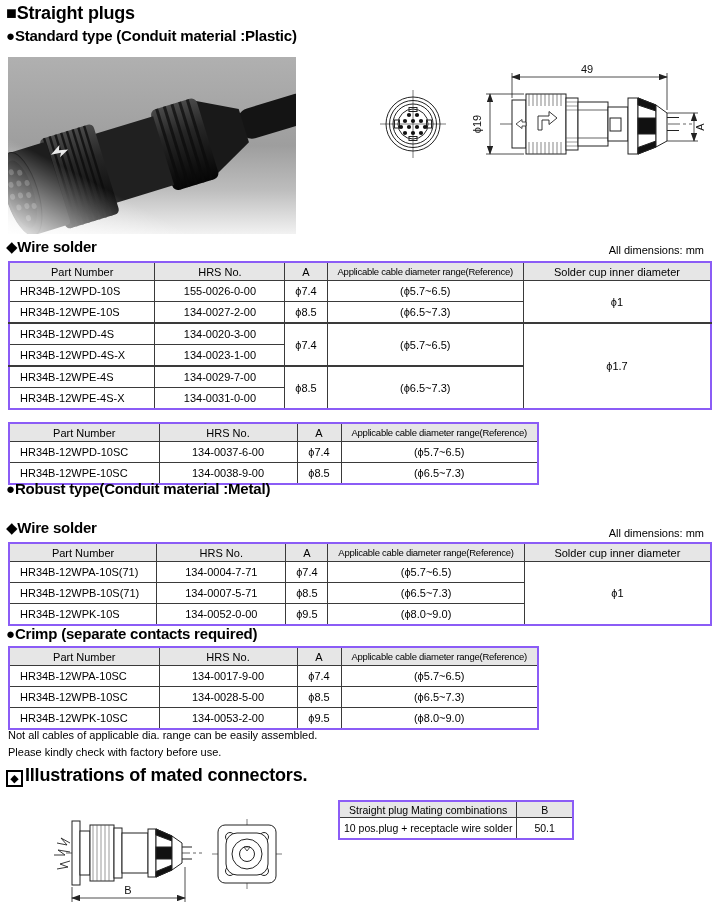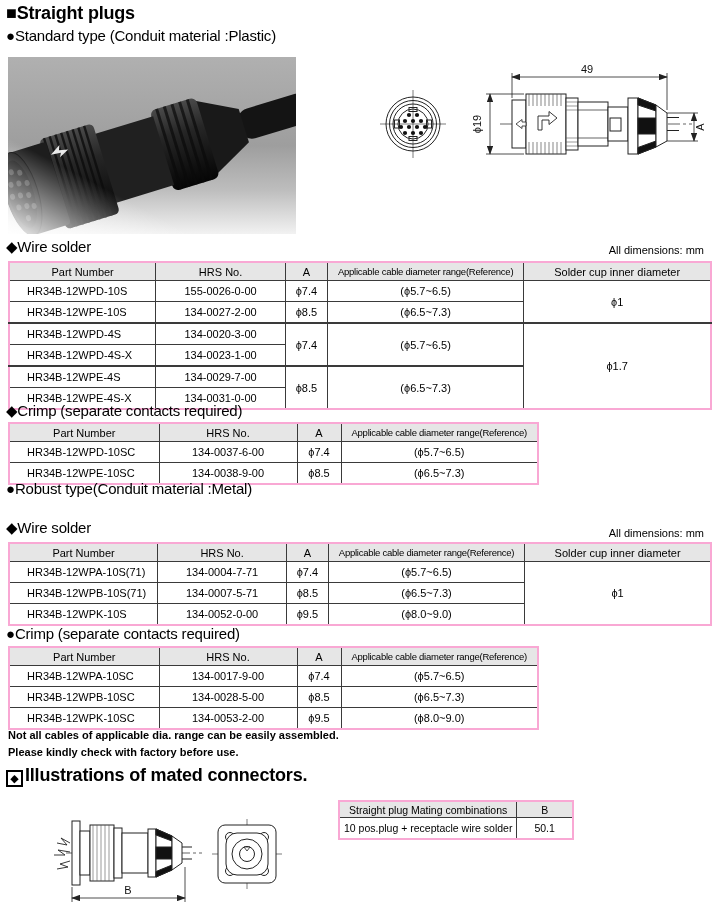--- a/index.html
+++ b/index.html
@@ -1,31 +1,31 @@
 <!DOCTYPE html>
 <html><head>
 <meta charset="utf-8">
 <style>
   html,body { margin:0; padding:0; background:#fff; }
   .page { position:relative; width:712px; height:912px; background:#fff; overflow:hidden;
           font-family:"Liberation Sans","DejaVu Sans",sans-serif; color:#000; }
   .abs { position:absolute; }
   .h1 { font-size:18px; font-weight:bold; letter-spacing:-0.2px; white-space:nowrap; }
-  .h2 { font-size:15px; font-weight:normal; letter-spacing:-0.2px; white-space:nowrap; }
+  .h2 { font-size:15px; font-weight:bold; letter-spacing:-0.2px; white-space:nowrap; }
   .dims { font-size:11px; width:696px; text-align:right; }
-  .note { font-size:11px; white-space:nowrap;font-weight:bold; }
+  .note { font-size:11px; white-space:nowrap; }
   .boxed-diamond { display:inline-flex; align-items:center; justify-content:center;
                    width:13px; height:13px; border:2px solid #000; font-size:11px; line-height:1;
                    margin-right:2px; vertical-align:-1px; }
-  table.dtable { border-collapse:collapse; background:#fff; border:2px solid #f9a8d4; table-layout:fixed; }
+  table.dtable { border-collapse:collapse; background:#fff; border:2px solid #8b5cf6; table-layout:fixed; }
   .dtable th, .dtable td { border:1px solid #3a3a3a; text-align:center; padding:0 4px;
                            white-space:nowrap; overflow:hidden; }
   .dtable th { background:#e6e6e6; font-weight:normal; font-size:11px; height:17px; }
   .dtable td { font-size:11px; height:20px; }
-  .dtable td:first-child { text-align:left; padding-left:17px; }
+  .dtable td:first-child { text-align:left; padding-left:10px; }
   .dtable tr.thick td { border-top-width:2px; }
   .t5 col:nth-child(1){width:150px} .t5 col:nth-child(2){width:138px} .t5 col:nth-child(3){width:44px}
   .t5 col:nth-child(4){width:168px} .t5 col:nth-child(5){width:196px}
   .t4 col:nth-child(1){width:150px} .t4 col:nth-child(2){width:138px} .t4 col:nth-child(3){width:44px}
   .t4 col:nth-child(4){width:168px}
   .t5 th:nth-child(4), .t4 th:nth-child(4){ font-size:9.5px; letter-spacing:-0.25px; padding:0 10px; }
   .tm col:nth-child(1){width:172px} .tm col:nth-child(2){width:56px}
   .tm th { font-size:10.5px; height:15px; }
   .tm td { font-size:10.5px; height:20px; }
   .tm td:first-child { padding-left:4px; }
@@ -261,23 +261,20 @@
             <td rowspan="2">(ϕ6.5~7.3)</td>
           </tr>
           <tr>
             <td>HR34B-12WPE-4S-X</td>
             <td>134-0031-0-00</td>
           </tr>
         </tbody>
       </table>
     </div>
 
-  <div class="abs h2" style="left:6px;top:402px">
-    <span>◆</span><span>Crimp (separate contacts required)</span>
-  </div>
   <div class="abs" style="left:8px;top:422px">
       <table class="dtable t4">
         <colgroup>
           <col>
           <col>
           <col>
           <col>
         </colgroup>
         <thead>
           <tr>

